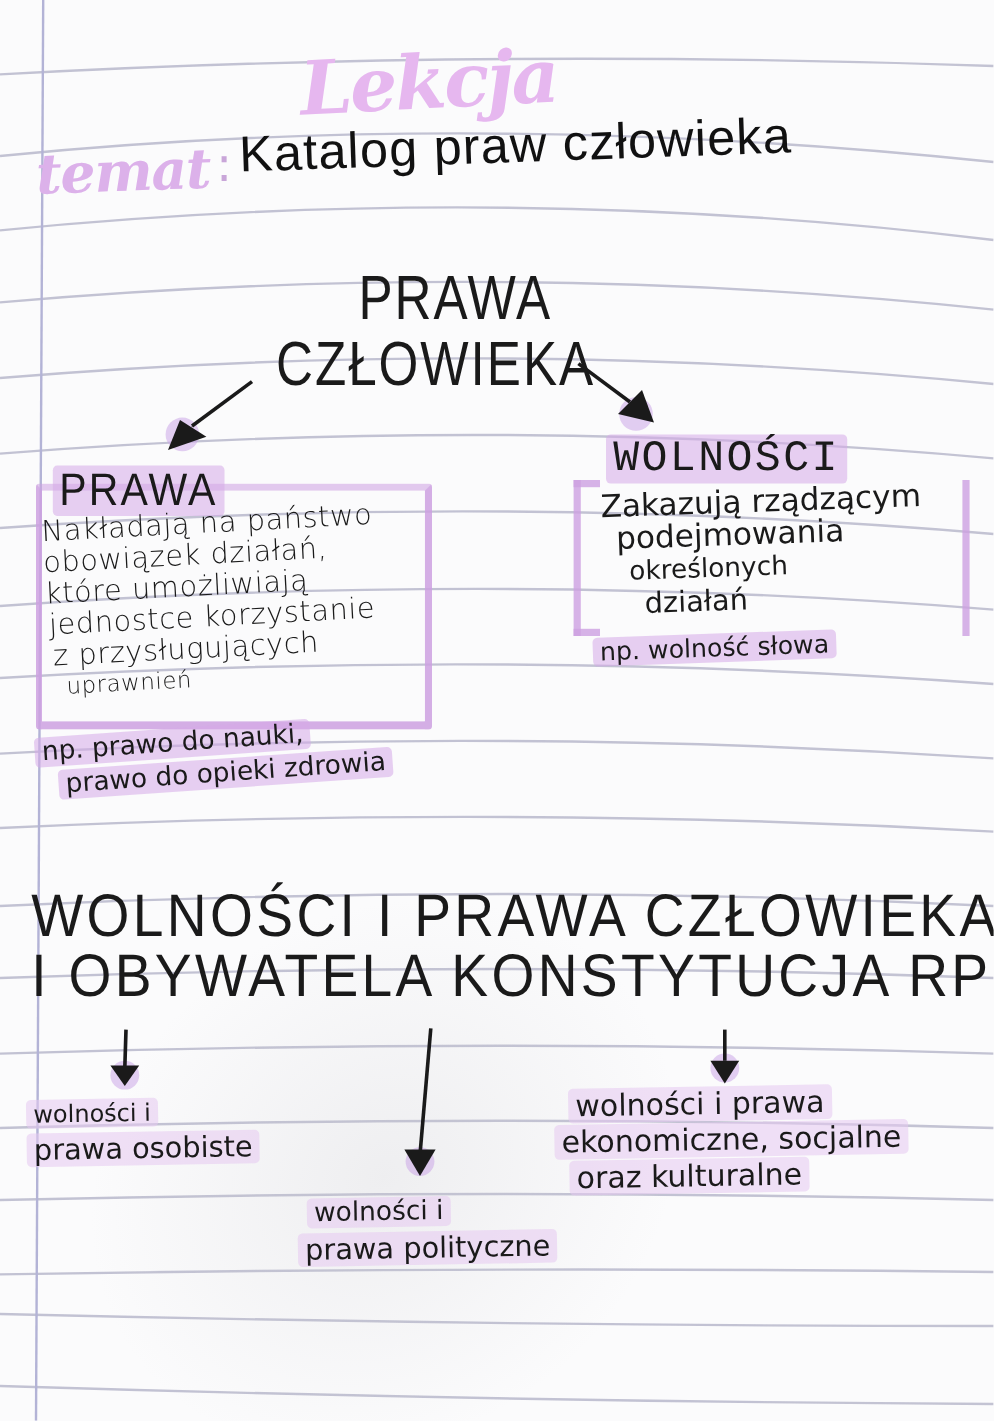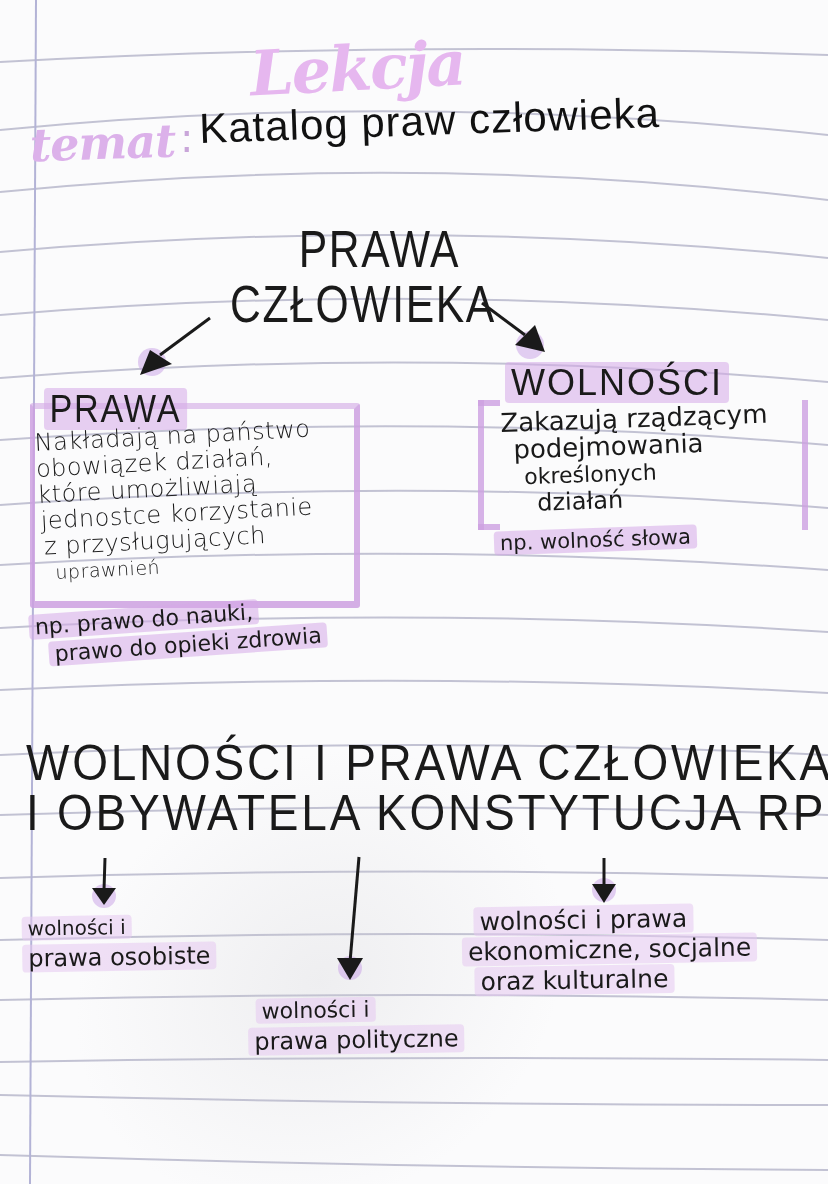--- a/index.html
+++ b/index.html
@@ -61,21 +61,21 @@
       background: rgba(205,160,225,0.8);
     }
     .box-right::before { top: 0; }
     .box-right::after { bottom: 0; }
 
     .heading-prawa {
       left: 44px; top: 390px; font-size: 38px; font-family: "Liberation Sans", sans-serif;
       letter-spacing: 2px; transform: scaleX(0.9); transform-origin: left;
     }
     .heading-wolnosci {
-      left: 505px; top: 365px; font-size: 36px; font-family: Liberation Sans, sans-serif;
+      left: 505px; top: 365px; font-size: 36px; font-family: Liberation Mono, monospace;
       letter-spacing: 2px;
     }
     .body-left {
       left: 34px; top: 430px; font-size: 24px; line-height: 26px;
       font-family: "DejaVu Sans", sans-serif; font-weight: 300; letter-spacing: 0.5px;
       transform: rotate(-3deg); transform-origin: left top;
     }
     .body-left div:nth-child(1) { padding-left: 0; }
     .body-left div:nth-child(4) { padding-left: 2px; }
     .body-left div:nth-child(5) { padding-left: 4px; }

